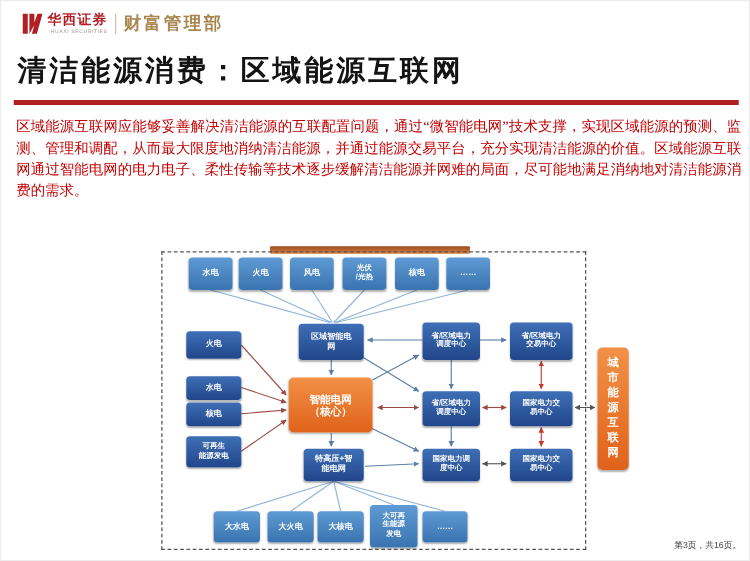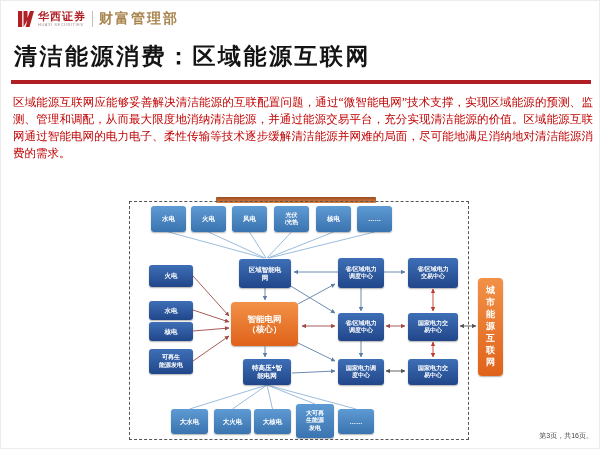--- a/index.html
+++ b/index.html
@@ -4,21 +4,21 @@
 <style>
   html,body{margin:0;padding:0;}
   body{
     width:600px;height:449px;position:relative;background:#ffffff;
     font-family:"Liberation Sans",sans-serif;overflow:hidden;
     border:1px solid #ececec;box-sizing:border-box;
   }
   
   .header{position:absolute;left:17px;top:8px;display:flex;align-items:center;}
   .logo-mark{width:16px;height:20px;margin-right:4px;}
-  .brand-block{display:flex;flex-direction:column;line-height:1;}
+  .brand-block{display:flex;flex-direction:column;line-height:1;align-items:flex-end;}
   .brand-cn{font-size:11px;font-weight:bold;color:#b01f24;letter-spacing:1px;}
   .brand-en{font-size:4px;color:#a58c8c;letter-spacing:.5px;margin-top:1px;}
   .divider{width:1px;height:16px;background:#c9c0b2;margin:0 6px;}
   .dept{font-size:14px;font-weight:bold;color:#a9854f;letter-spacing:2px;
         font-family:Liberation Mono, monospace;}
   
   .page-title{position:absolute;left:13px;top:40px;font-size:23px;font-weight:bold;
     color:#141414;font-family:"Liberation Serif",serif;letter-spacing:2.5px;}
   .title-rule{position:absolute;left:10px;top:79px;width:580px;height:4px;background:#b01f24;}
   

